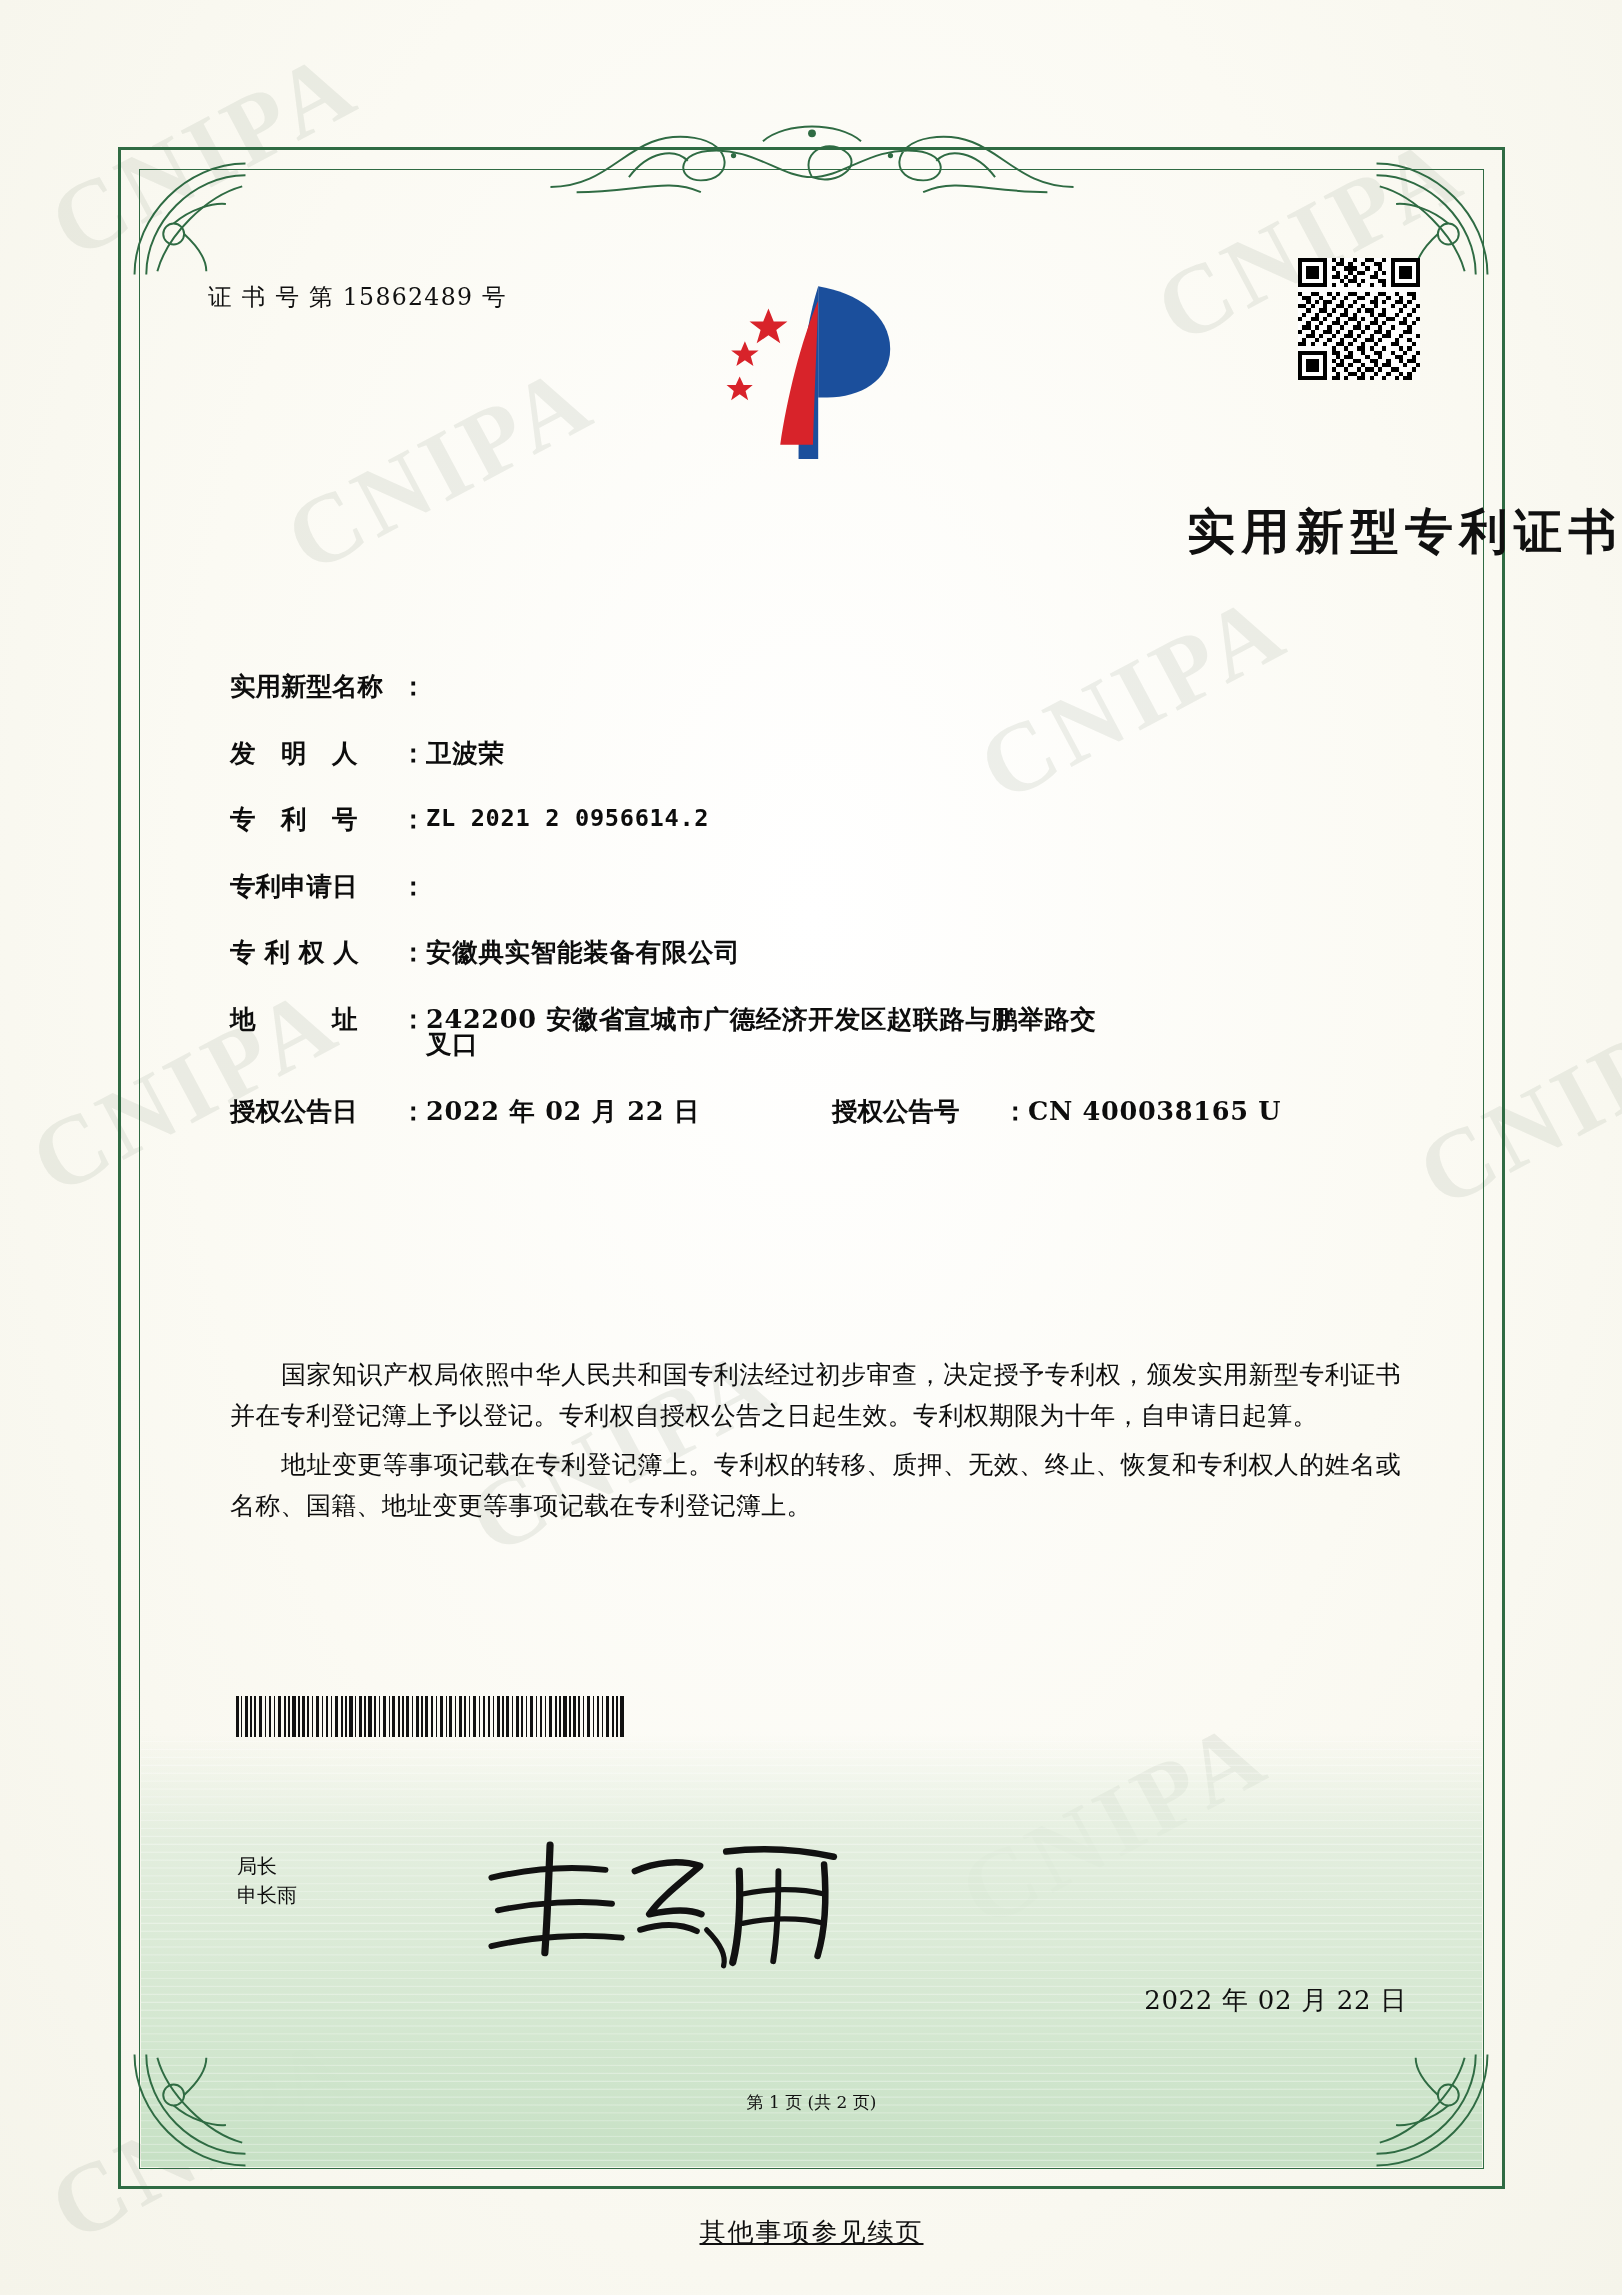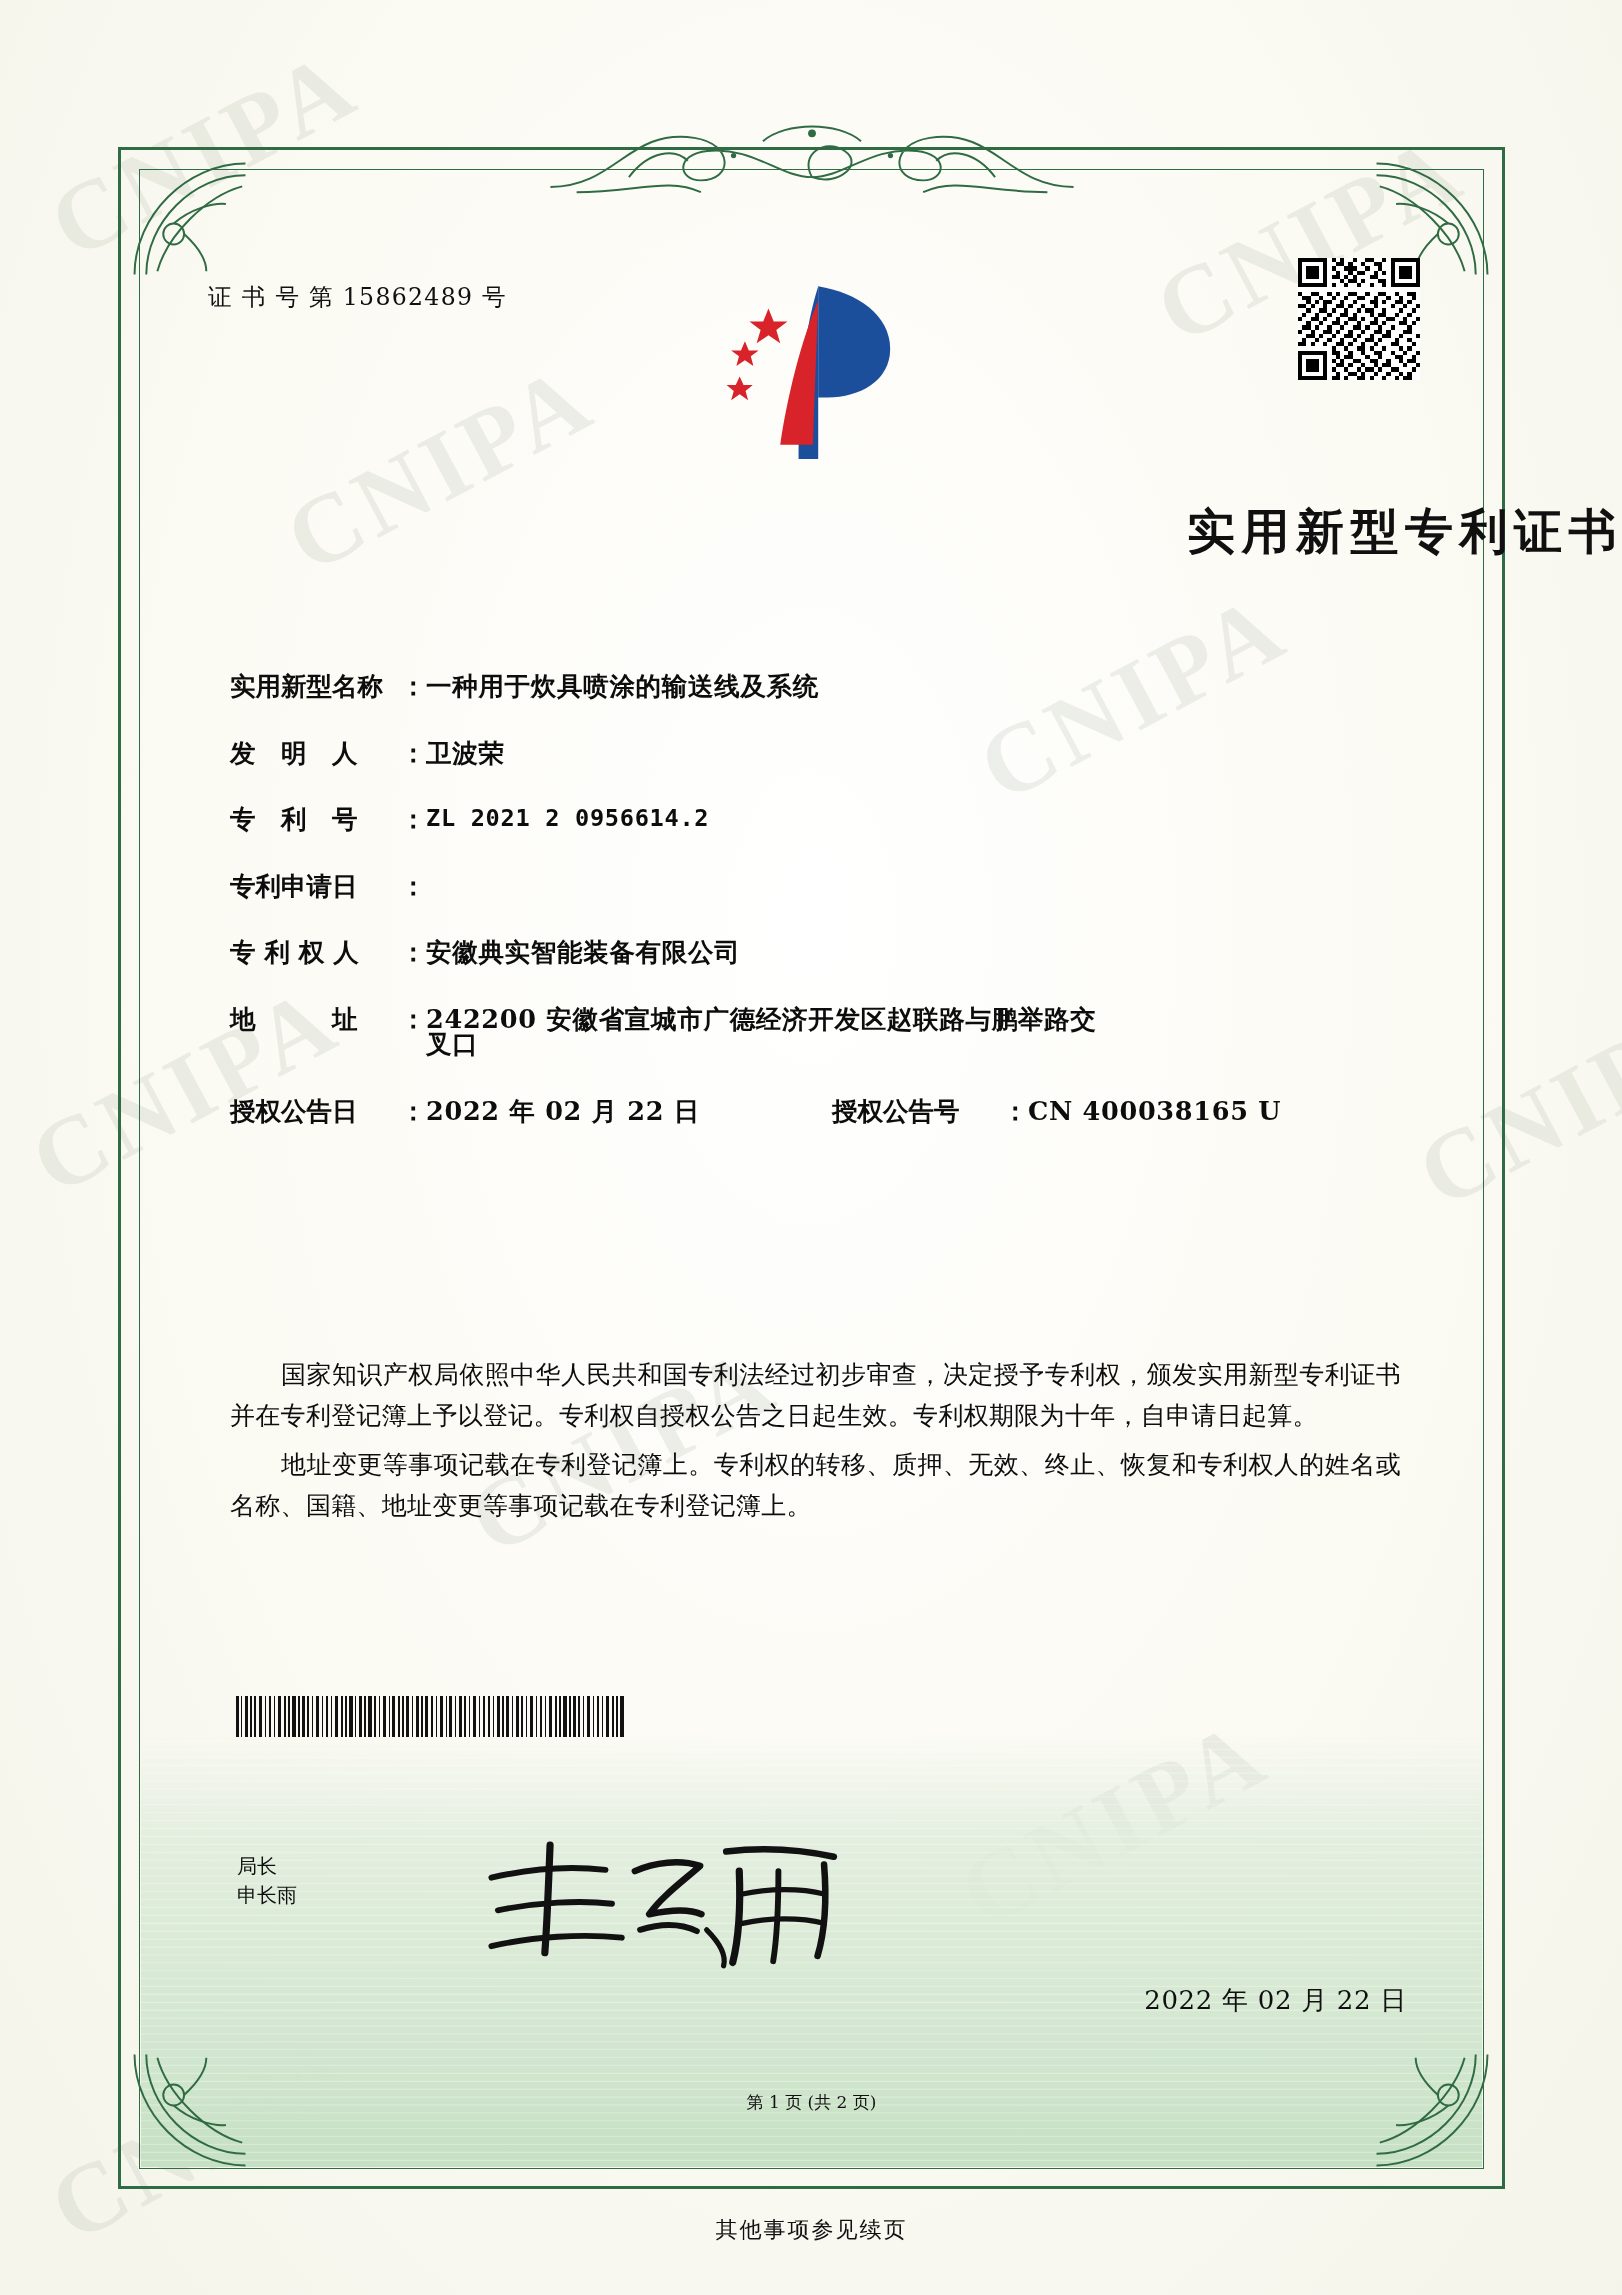--- a/index.html
+++ b/index.html
@@ -232,23 +232,24 @@
     text-align: center;
     font-size: 17px;
     color: #101010;
   }
   .footer-note {
     position: absolute;
     left: 0;
     right: 0;
     top: 2215px;
     text-align: center;
-    font-size: 22px;
+    font-size: 26px;
     letter-spacing: 2px;
     color: #101010;
+    text-decoration: underline;
   }
 </style>
 </head>
 <body>
 
 <div class="page">
 
   <div class="watermarks">
     <div class="wm" style="left:39px; top:98px; font-size:98px; transform:rotate(-28deg);">CNIPA</div>
     <div class="wm" style="left:275px; top:412px; font-size:98px; transform:rotate(-28deg);">CNIPA</div>
@@ -569,21 +570,20 @@
 
   <div class="title">实用新型专利证书</div>
 
   <div class="fields">
 
     <div class="field-row">
       <div class="field-label">
         <span>实用新型名称</span>
           <span class="colon">：</span>
       </div>
-      <div class="field-value">一种用于炊具喷涂的输送线及系统</div>
     </div>
 
     <div class="field-row">
       <div class="field-label">
         <span>发　明　人</span>
           <span class="colon">：</span>
       </div>
       <div class="field-value">卫波荣</div>
     </div>
 

